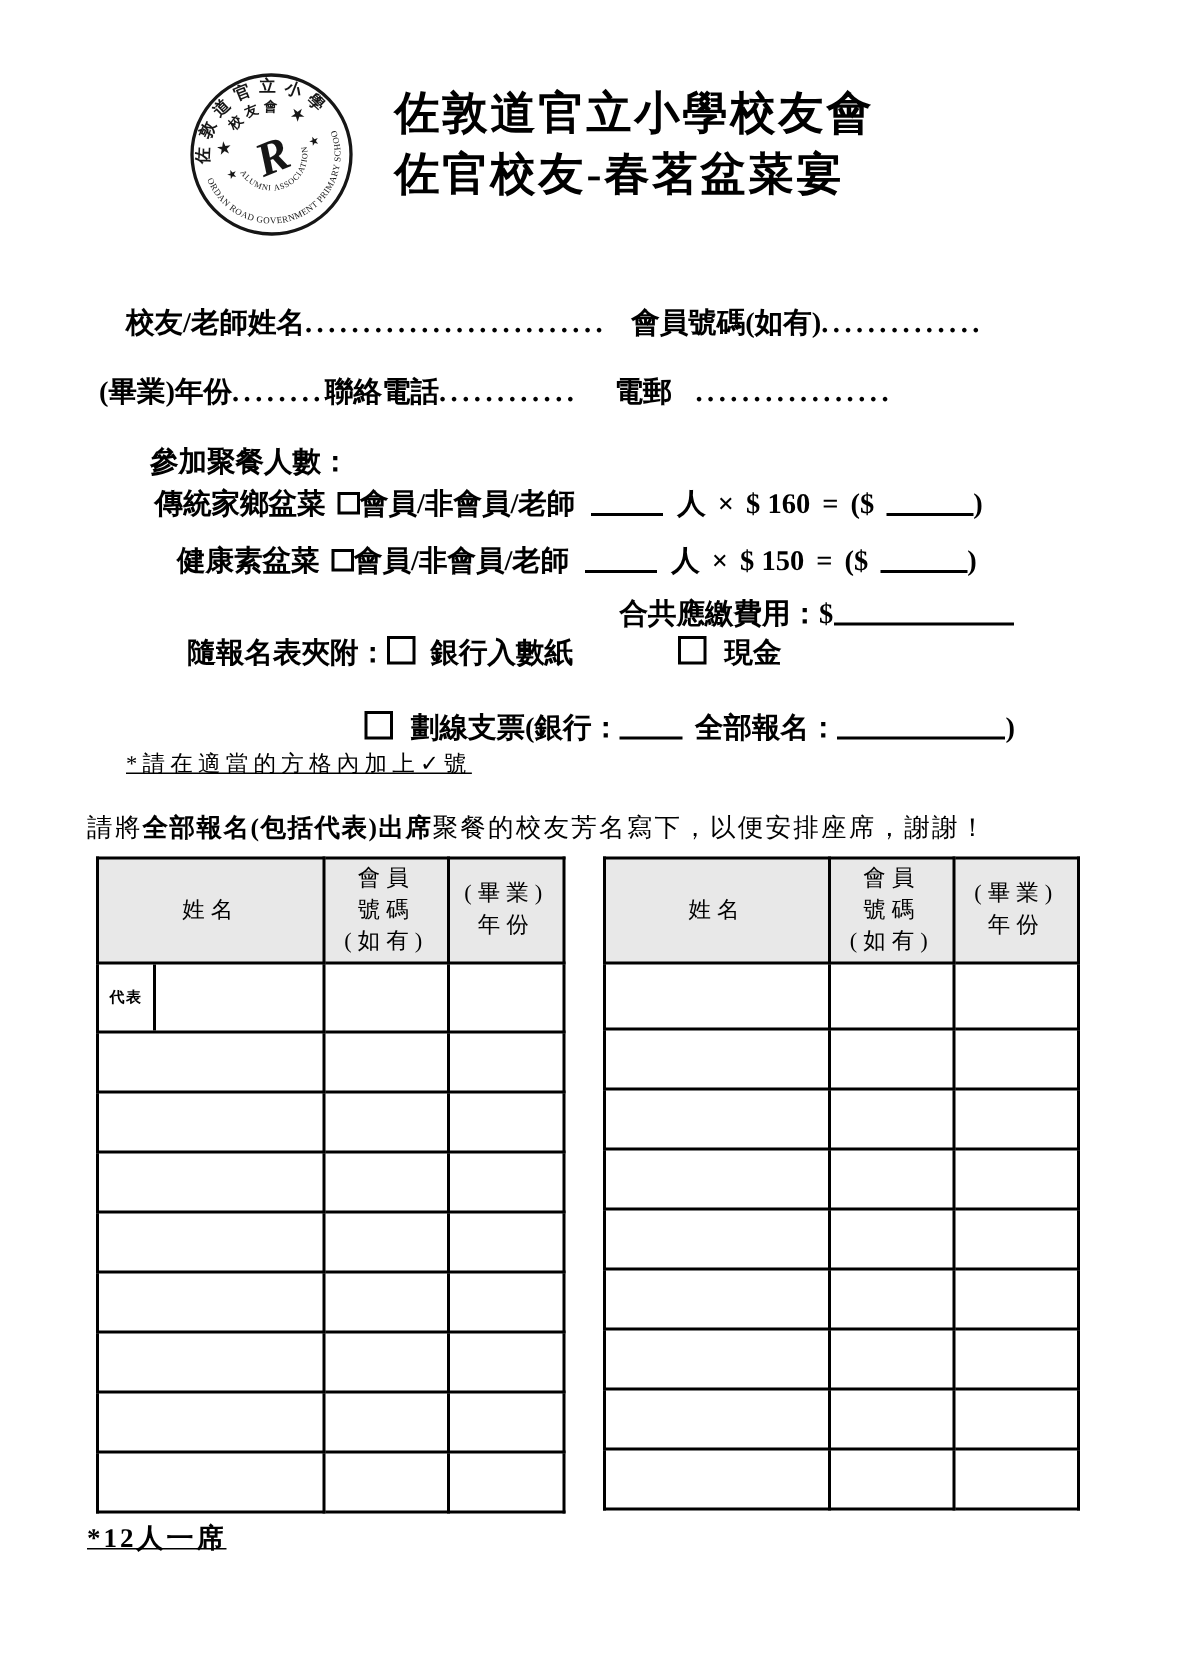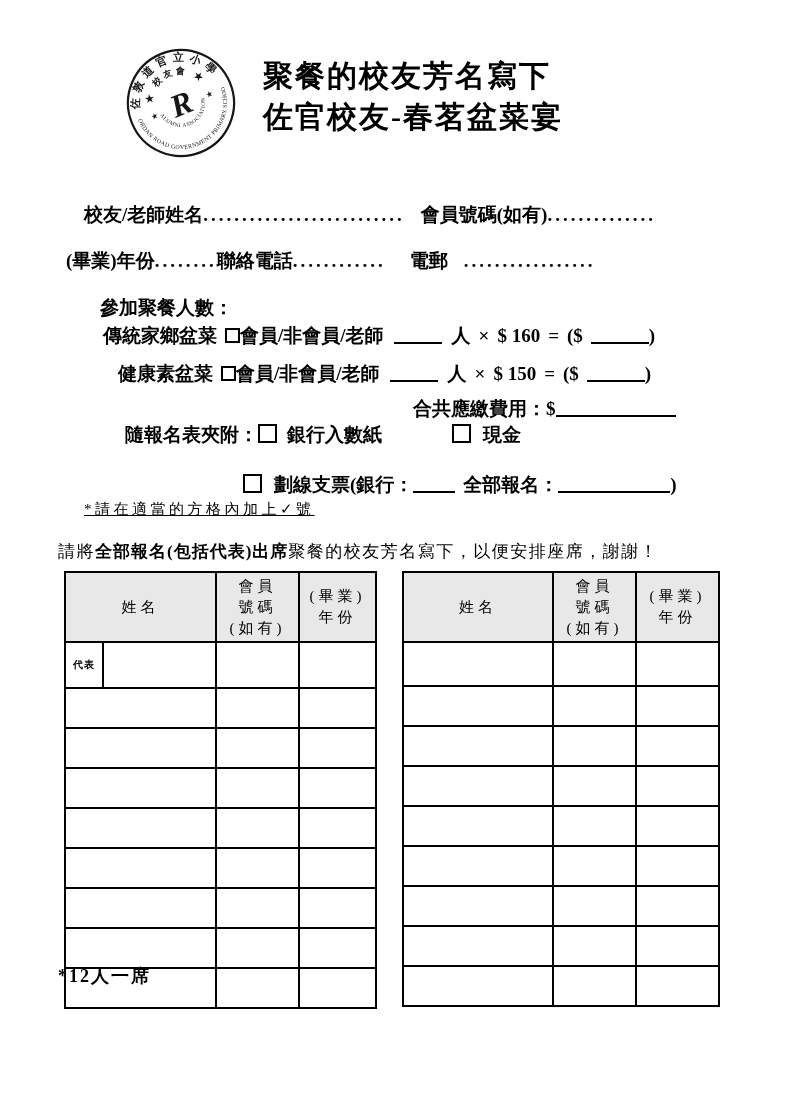--- a/index.html
+++ b/index.html
@@ -33,21 +33,21 @@
   .rtable th, .rtable td { border:2px solid #000; padding:0; }
   .rtable th { background:#e8e8e8; font-weight:normal; font-size:15px; letter-spacing:4px; line-height:21px; text-align:center; vertical-align:middle; height:70px; }
   .rtable td { height:40px;text-align:right; }
   .rtable tr.first td { height:44px; }
   .t-left { left:64px; top:571px; width:311px; }
   .t-right { left:402px; top:571px; width:316px; }
   .name-split { position:relative; width:100%; height:44px; }
   .rep-box { position:absolute; left:0; top:0; bottom:0; width:38px; border-right:2px solid #000;
              display:flex; align-items:center; justify-content:center;
              font-size:10px; font-weight:bold; letter-spacing:1px; }
-  .footnote { left:58px; top:964px; font-size:18px; font-weight:bold; letter-spacing:2px; }
+  .footnote { left:58px; top:1013px; font-size:18px; font-weight:bold; letter-spacing:2px;text-decoration:underline; }
 </style>
 </head>
 <body>
 
 <div class="page">
 
   <div class="abs logo">
     <svg width="118" height="118" viewBox="0 0 118 118">
       <g transform="rotate(-22 59 59)" fill="#161616">
         <circle cx="59" cy="59" r="53" fill="none" stroke="#161616" stroke-width="2.2"></circle>
@@ -68,21 +68,21 @@
           <textPath href="#arcBI" startOffset="50%" text-anchor="middle">ALUMNI ASSOCIATION</textPath>
         </text>
         <text font-size="6" letter-spacing="0.3">
           <textPath href="#arcB" startOffset="50%" text-anchor="middle">JORDAN ROAD GOVERNMENT PRIMARY SCHOOL</textPath>
         </text>
       </g>
     </svg>
   </div>
 
   <div class="abs title">
-    <div>聚餐的校友芳名寫下</div>
+    <div>佐敦道官立小學校友會</div>
     <div>佐官校友-春茗盆菜宴</div>
   </div>
 
   <div class="abs bold19" style="left:66px; top:248px;">
     <span>(畢業)年份</span><span class="dots">........</span><span>聯絡電話</span><span class="dots">............</span><span class="gap24"></span><span>電郵</span><span class="gap16"></span><span class="dots">.................</span>
   </div>
 
   <div class="abs bold19" style="left:84px; top:202px;">
     <span>校友/老師姓名</span><span class="dots">..........................</span><span class="gap16"></span><span>會員號碼(如有)</span><span class="dots">..............</span>
   </div>

